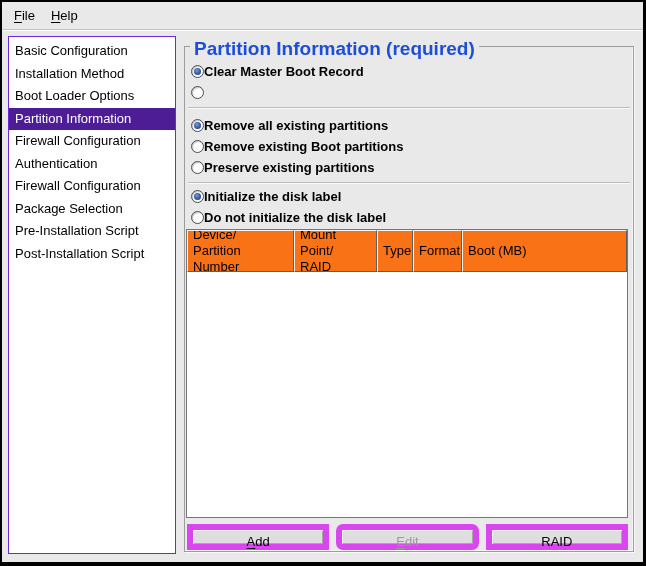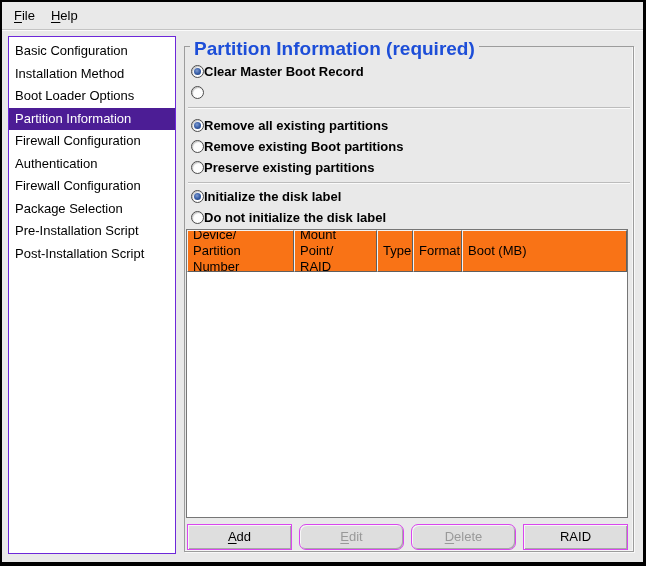--- a/index.html
+++ b/index.html
@@ -86,21 +86,21 @@
   .col-3 { width:49px; } .col-4 { flex:1; }
   .tbody { position:absolute; left:0; right:0; top:42px; bottom:0; background:#fff; }
 
   
   .btnrow {
     position:absolute; left:2px; right:5px; top:477px; height:26px;
     display:flex; gap:7px;
   }
   .btn {
     flex:1; font-family:inherit; font-size:13px; color:#000;
-    background:#dedede; border:1px solid #d946ef;
+    background:#dedede; border:6px solid #d946ef;
     box-shadow:inset 1px 1px 0 #f7f7f7, inset -1px -1px 0 #a8a8a8;
     cursor:default; text-align:center; line-height:23px;
   }
   .btn.disabled { color:#999;border-radius:7px; }
 </style>
 </head>
 <body>
 
 <div class="window">
 
@@ -166,18 +166,17 @@
           <div class="th col-2">Type</div>
           <div class="th col-3">Format</div>
           <div class="th col-4">Boot (MB)</div>
         </div>
       <div class="tbody"></div>
     </div>
 
     <div class="btnrow">
         <div class="btn"><u>A</u>dd</div>
         <div class="btn disabled"><u>E</u>dit</div>
-        <div class="btn disabled"><u>D</u>elete</div>
         <div class="btn">RAID</div>
       </div>
   </div>
 
 </div>
 
 </body></html>

